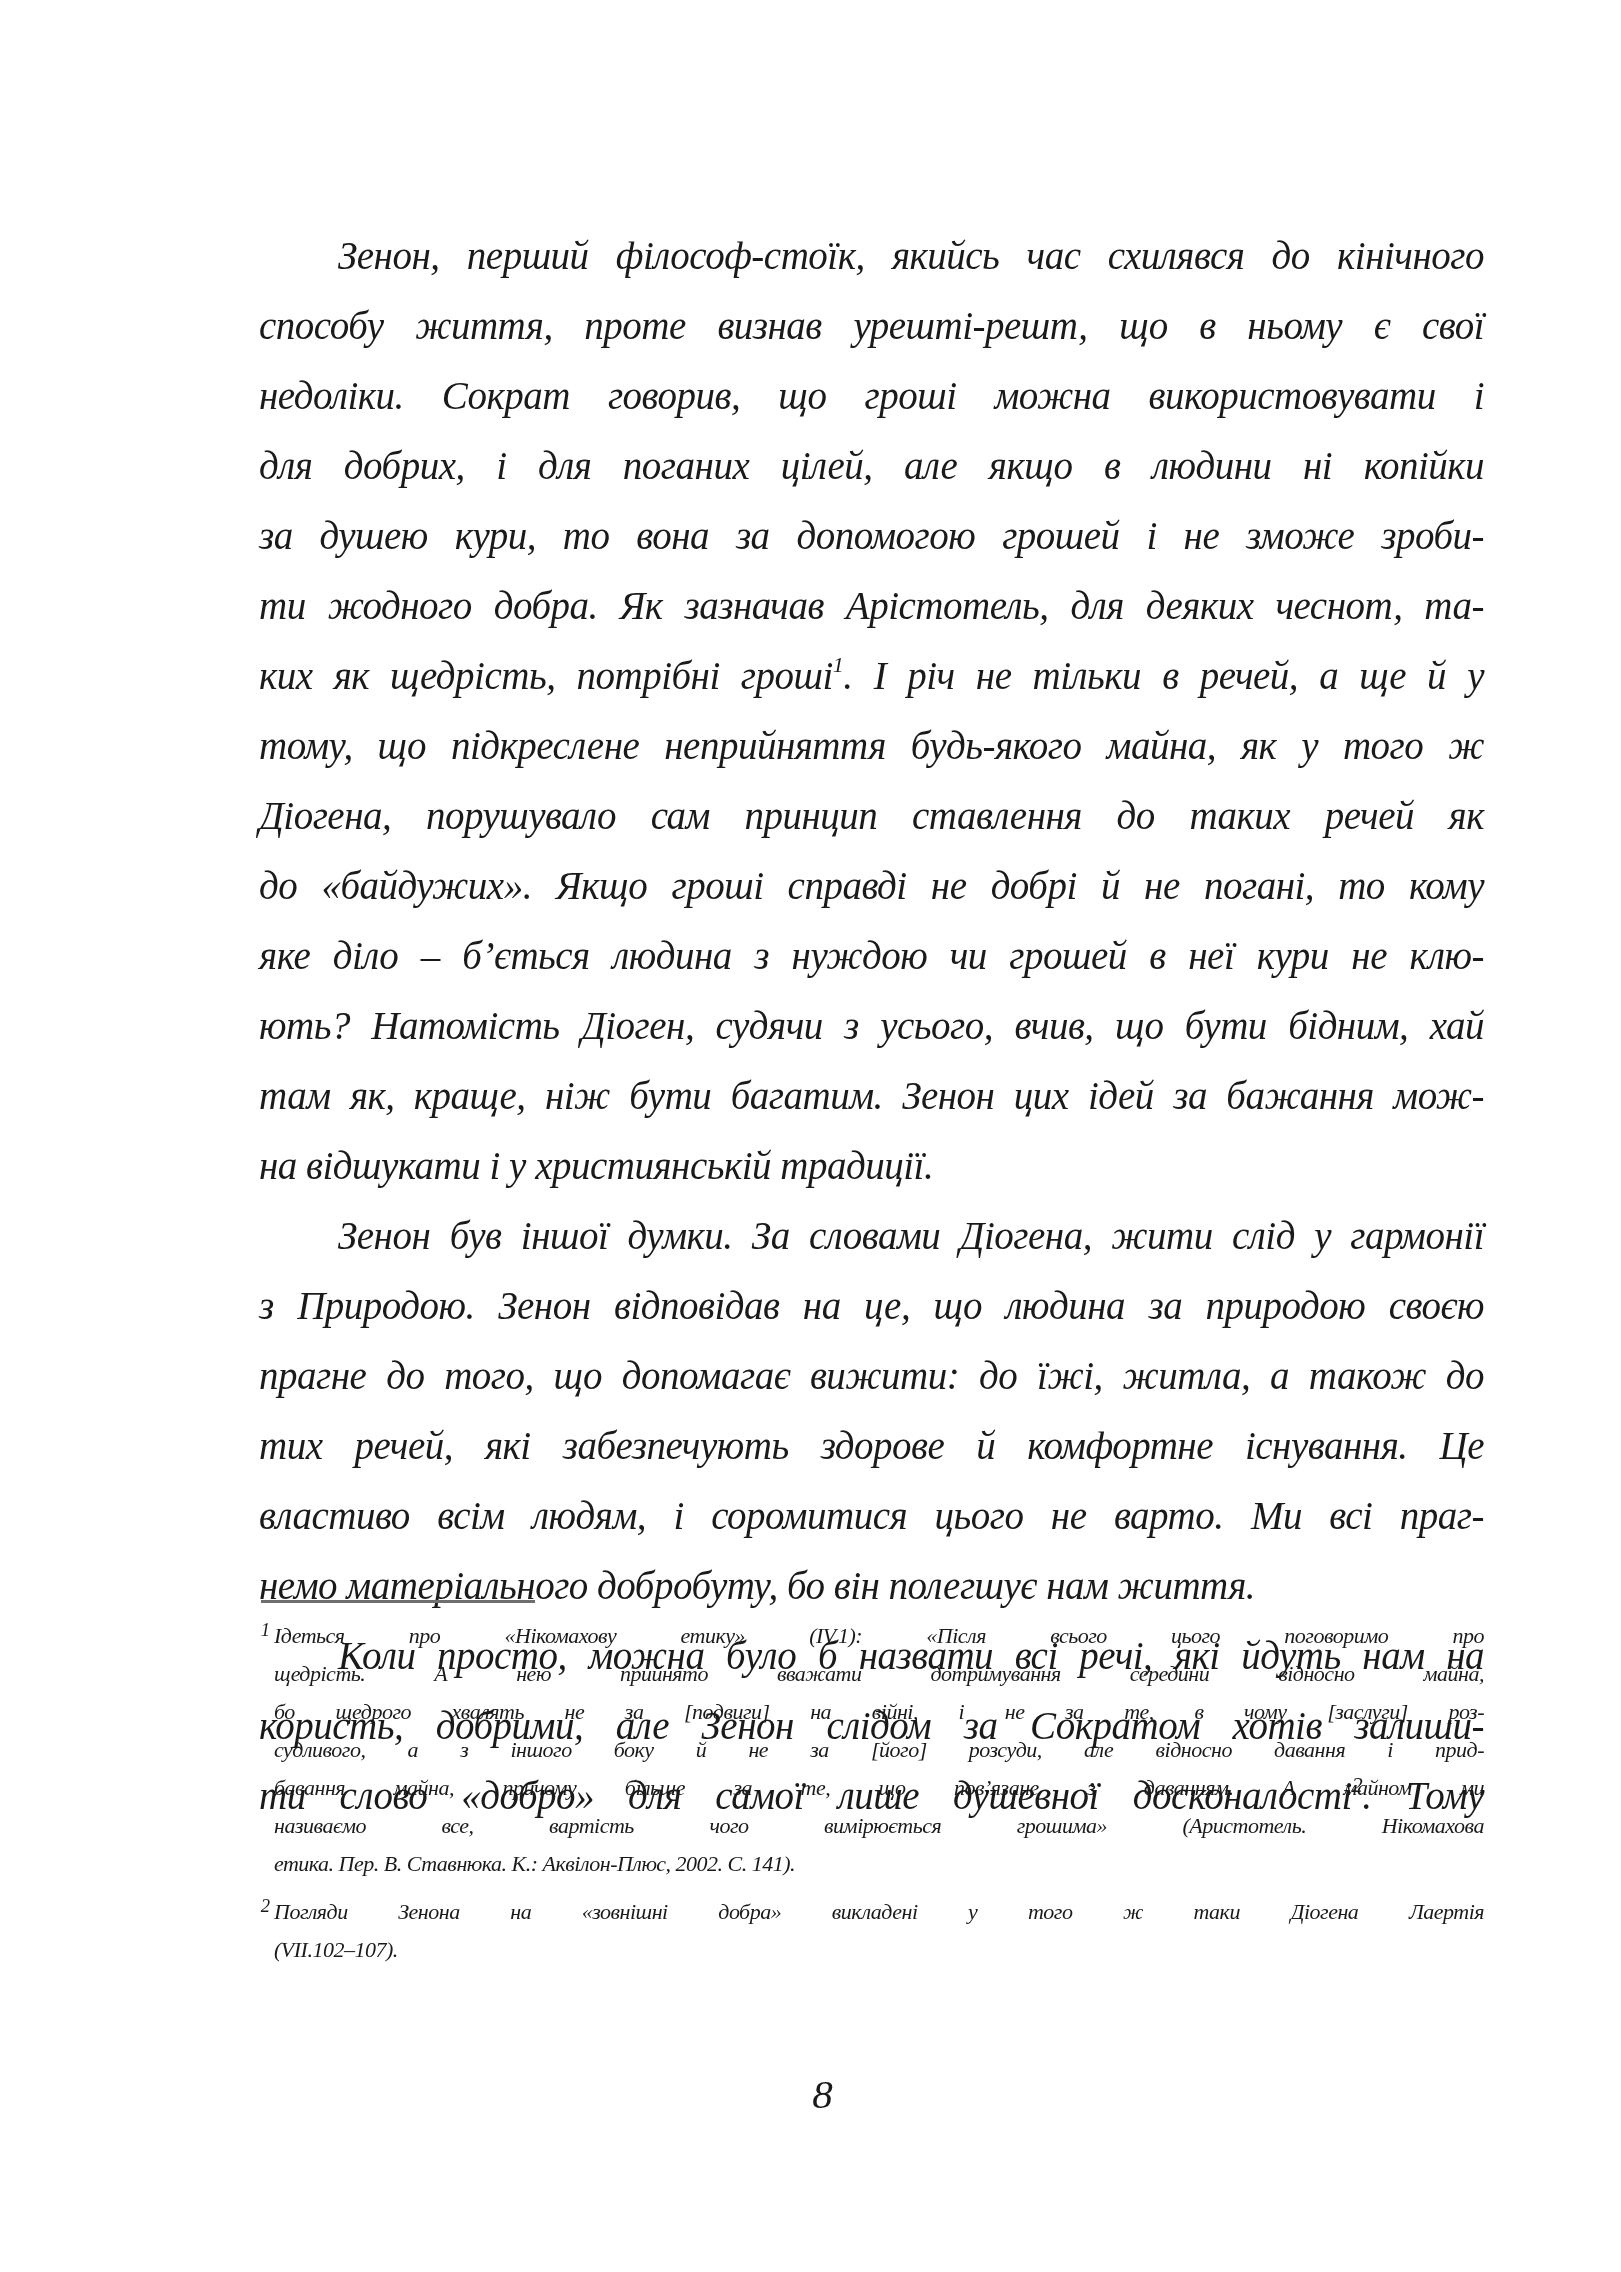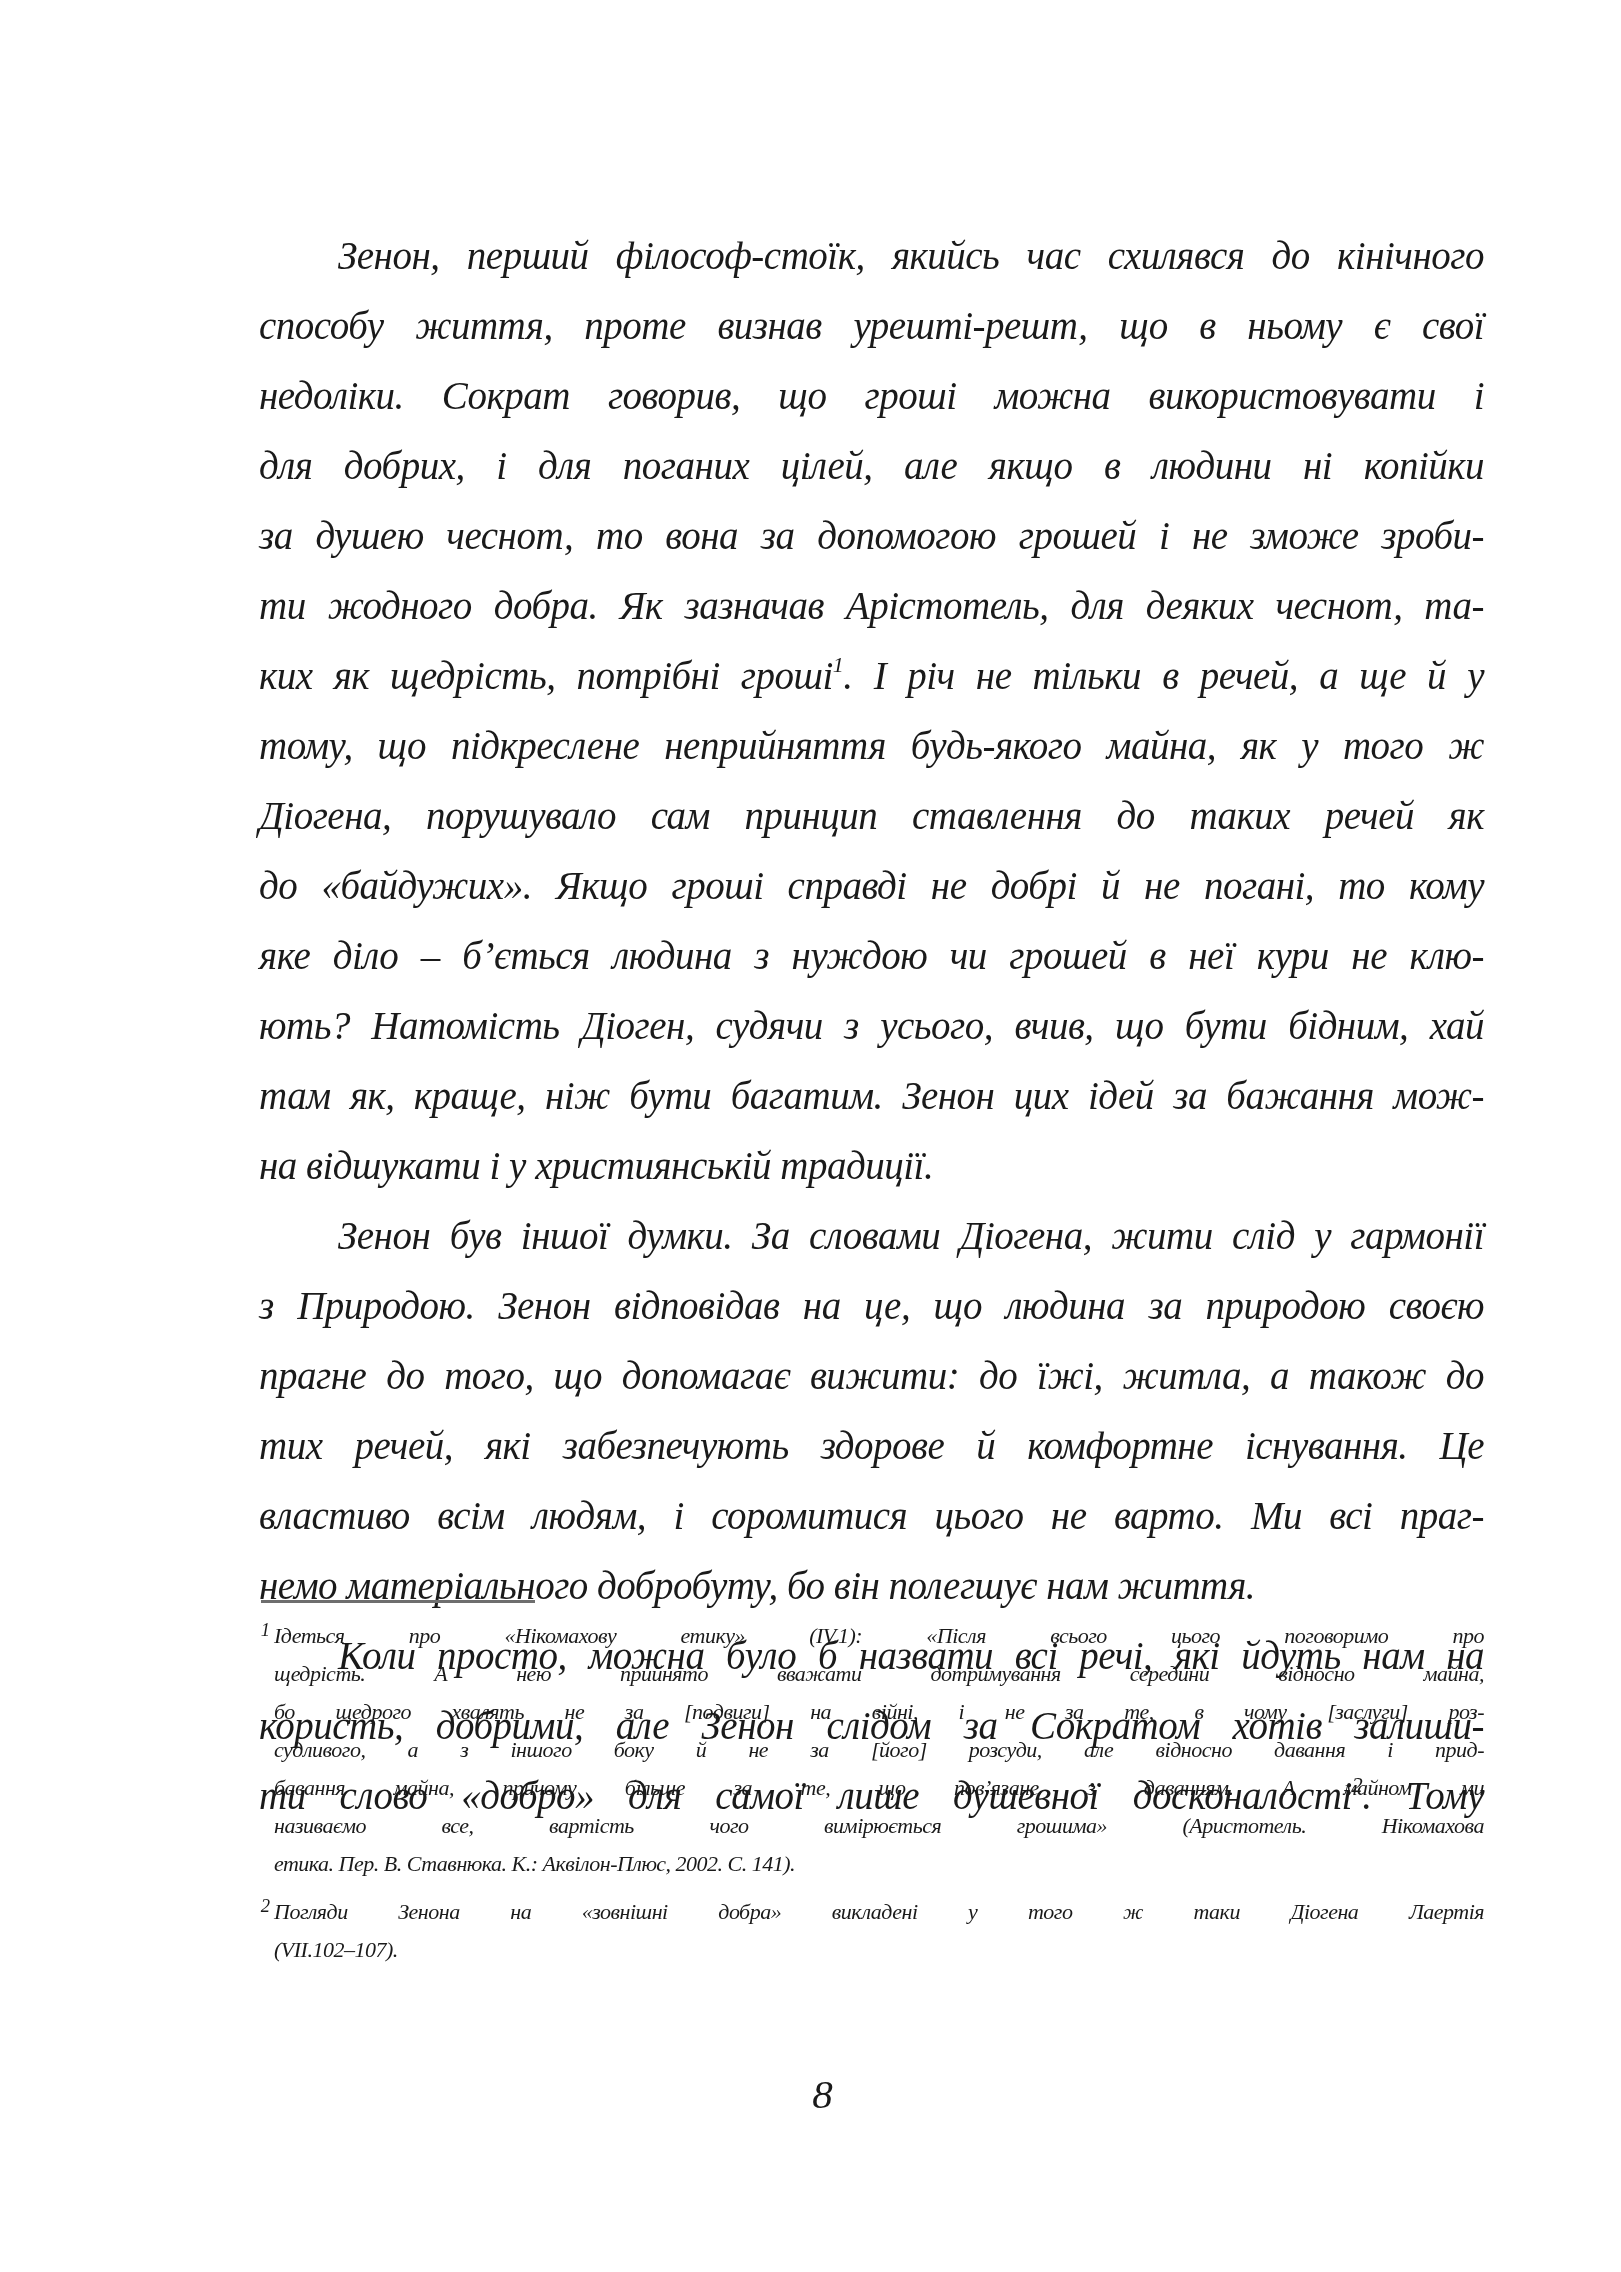--- a/index.html
+++ b/index.html
@@ -98,21 +98,21 @@
 <body>
 
 <div class="page">
 
   <div class="body-text">
 
     <span class="line indent">Зенон, перший філософ-стоїк, якийсь час схилявся до кінічного</span>
     <span class="line">способу життя, проте визнав урешті-решт, що в ньому є свої</span>
     <span class="line">недоліки. Сократ говорив, що гроші можна використовувати і</span>
     <span class="line">для добрих, і для поганих цілей, але якщо в людини ні копійки</span>
-    <span class="line">за душею чеснот, то вона за допомогою грошей і не зможе зроби-</span>
+    <span class="line">за душею кури, то вона за допомогою грошей і не зможе зроби-</span>
     <span class="line">ти жодного добра. Як зазначав Арістотель, для деяких чеснот, та-</span>
     <span class="line"><span>ких як щедрість, потрібні гроші</span><sup class="fnref">1</sup><span>. І річ не тільки в речей, а ще й у</span></span>
     <span class="line">тому, що підкреслене неприйняття будь-якого майна, як у того ж</span>
     <span class="line">Діогена, порушувало сам принцип ставлення до таких речей як</span>
     <span class="line">до «байдужих». Якщо гроші справді не добрі й не погані, то кому</span>
     <span class="line">яке діло – б’ється людина з нуждою чи грошей в неї кури не клю-</span>
     <span class="line">ють? Натомість Діоген, судячи з усього, вчив, що бути бідним, хай</span>
     <span class="line">там як, краще, ніж бути багатим. Зенон цих ідей за бажання мож-</span>
     <span class="line last">на відшукати і у християнській традиції.</span>
 

